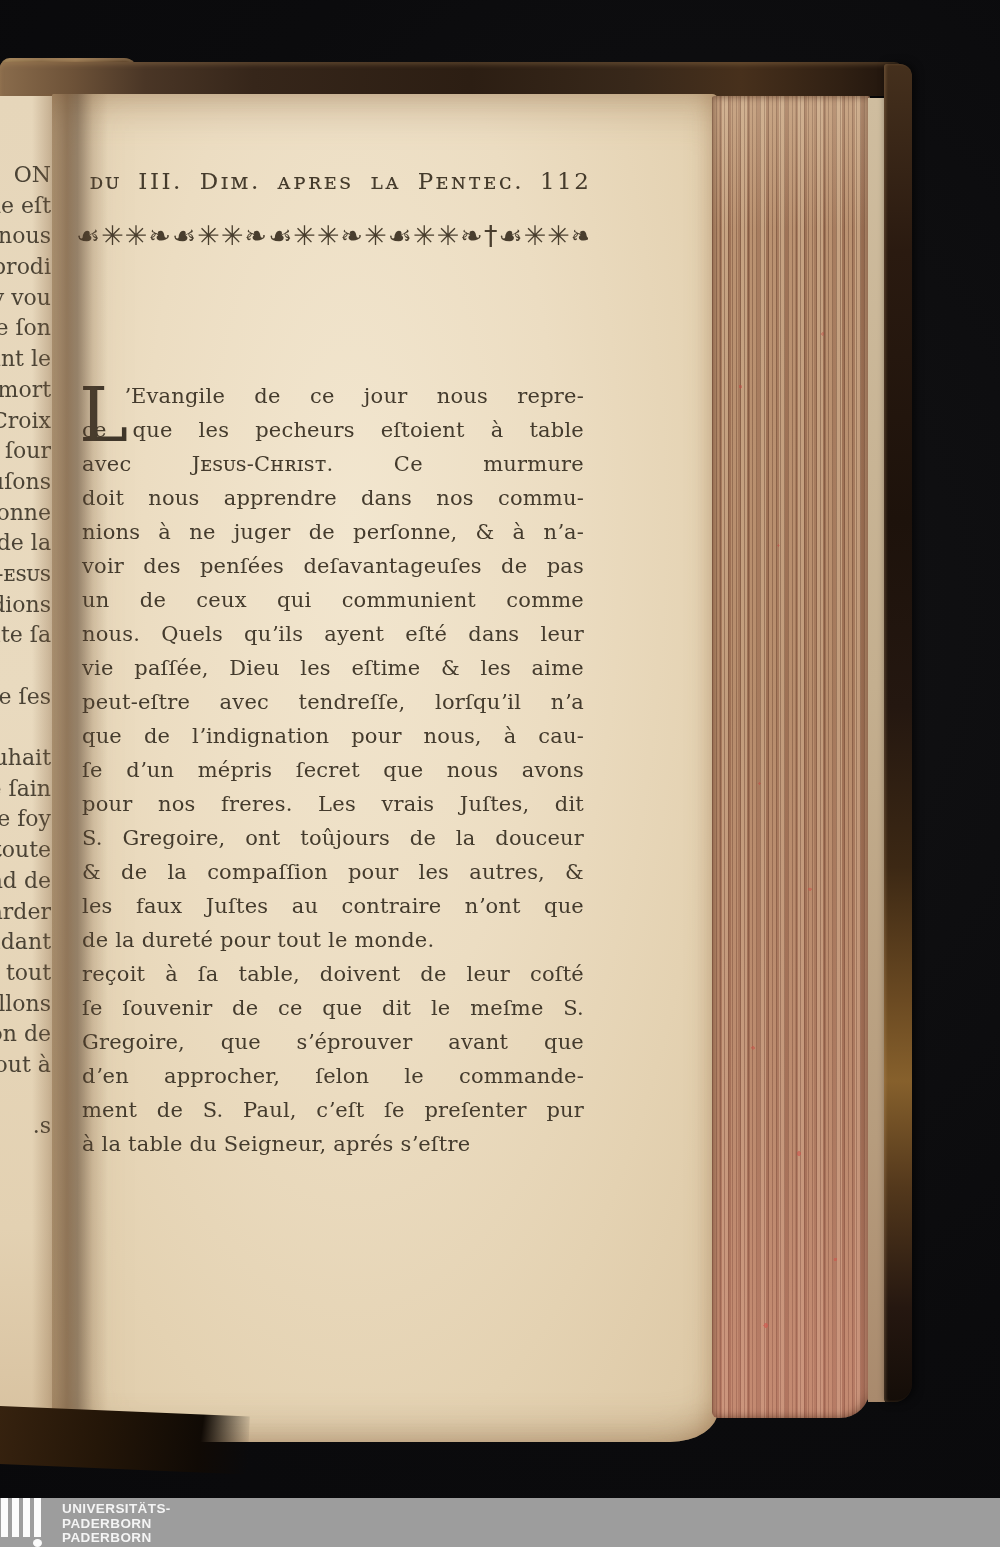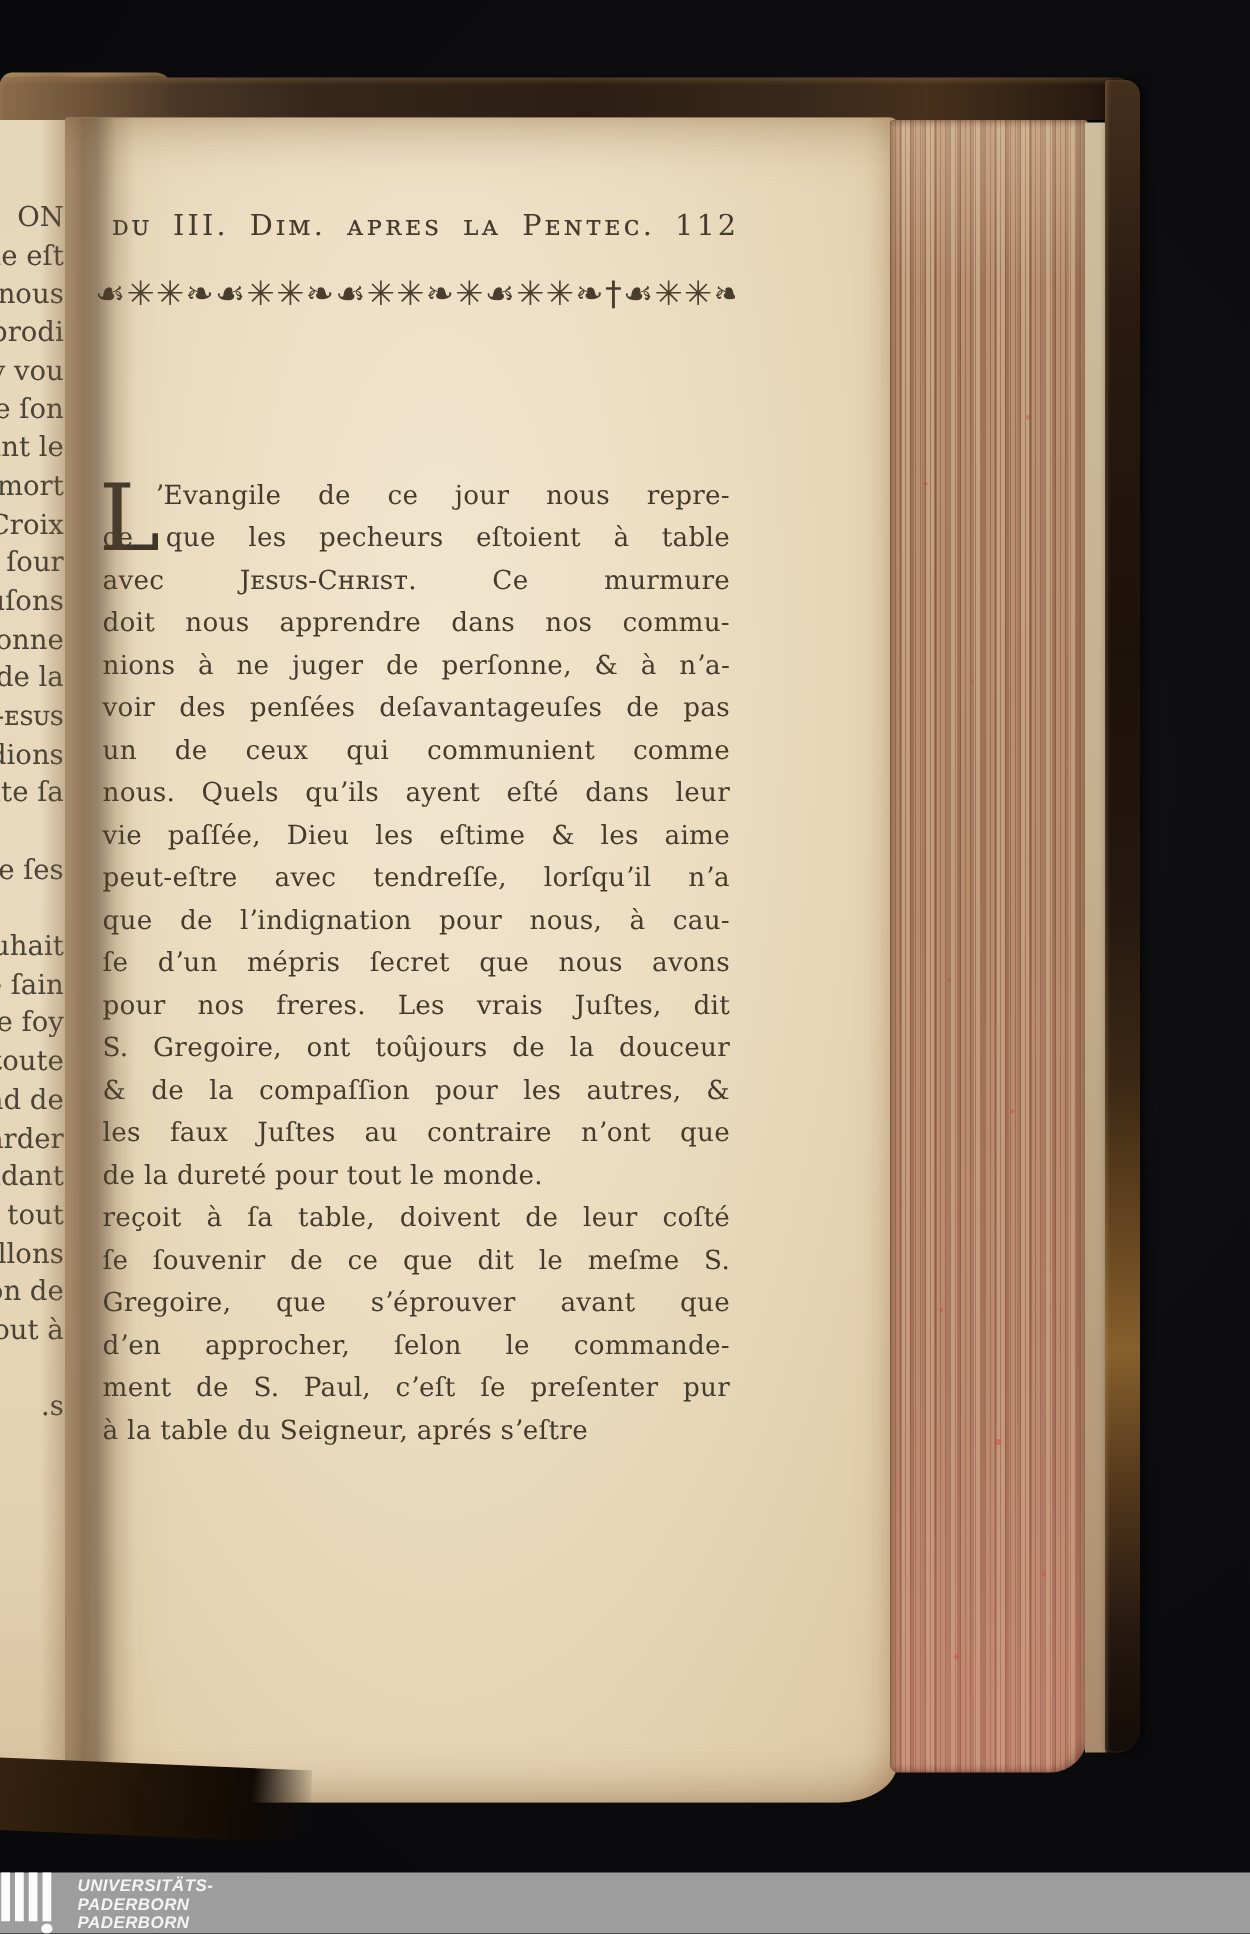--- a/index.html
+++ b/index.html
@@ -133,21 +133,21 @@
   .wm-logo i{position:absolute;top:0;width:7px;height:39px;background:#fbfbfb;}
   .wm-logo i:nth-child(1){left:1px;}
   .wm-logo i:nth-child(2){left:12px;}
   .wm-logo i:nth-child(3){left:23px;}
   .wm-logo i:nth-child(4){left:34px;}
   .wm-dot{left:33px;top:41px;width:9px;height:8px;border-radius:50%;background:#fbfbfb;}
   .wm-text{
     left:62px;top:4px;width:300px;color:#f4f4f4;
     font-size:13.5px;font-weight:bold;letter-spacing:.4px;line-height:14.5px;
   }
-  .wm-text span{position:static;display:block;font-style:italic;}
+  .wm-text span{position:static;display:block;}
 </style>
 </head>
 <body>
 
 <div class="stage">
 
   <div class="spine-head"></div>
   <div class="top-strip"></div>
 
   <div class="left-page">

